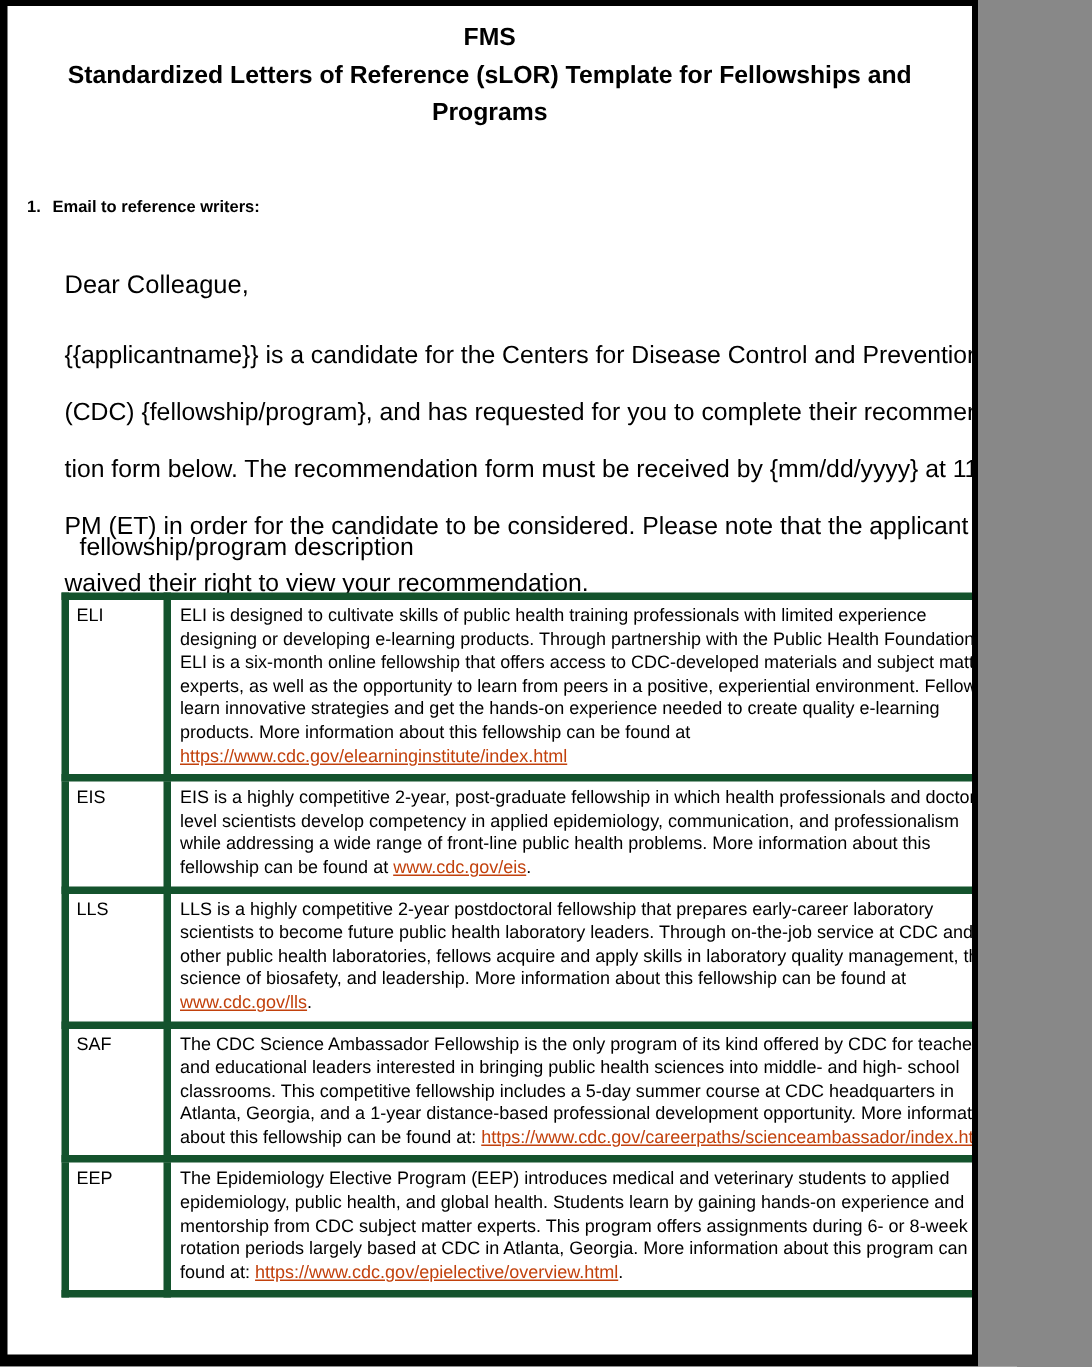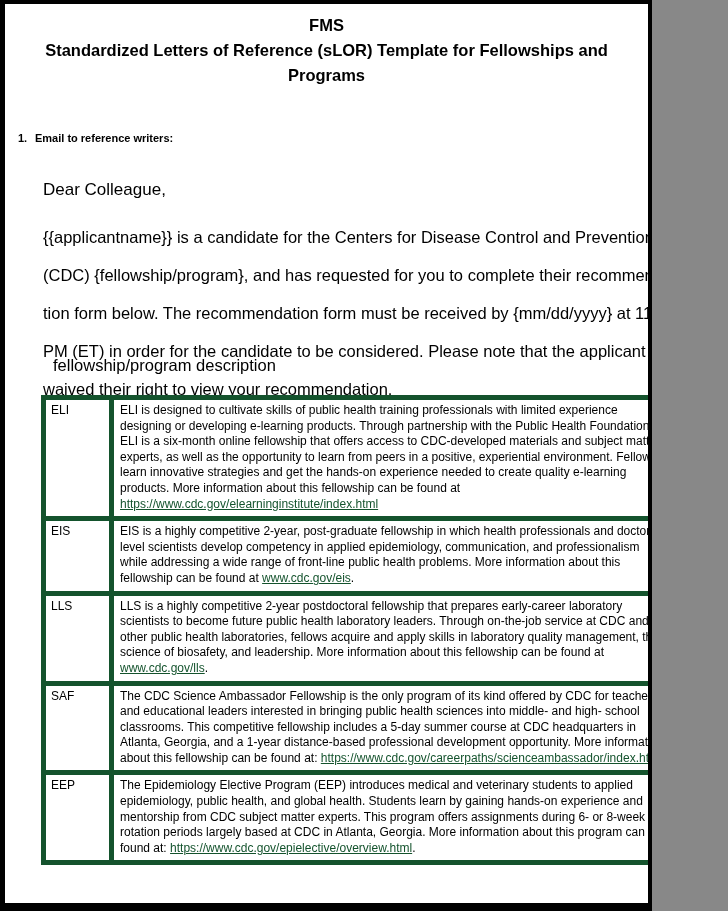--- a/index.html
+++ b/index.html
@@ -61,21 +61,21 @@
   }
   table.fellowships td {
     border: 5px solid #14532d;
     vertical-align: top;
     padding: 3px 6px 4px 6px;
   }
   table.fellowships td.code-cell {
     width: 52px;
     padding-left: 5px;
   }
-  a.doclink { color: #14532d; text-decoration: underline; cursor: pointer; }
+  a.doclink { color: #c2410c; text-decoration: underline; cursor: pointer; }
 </style>
 </head>
 <body>
 
 <div class="page">
 
   <div class="doc-header">
     <div>FMS</div>
     <div>Standardized Letters of Reference (sLOR) Template for Fellowships and Programs</div>
   </div>

